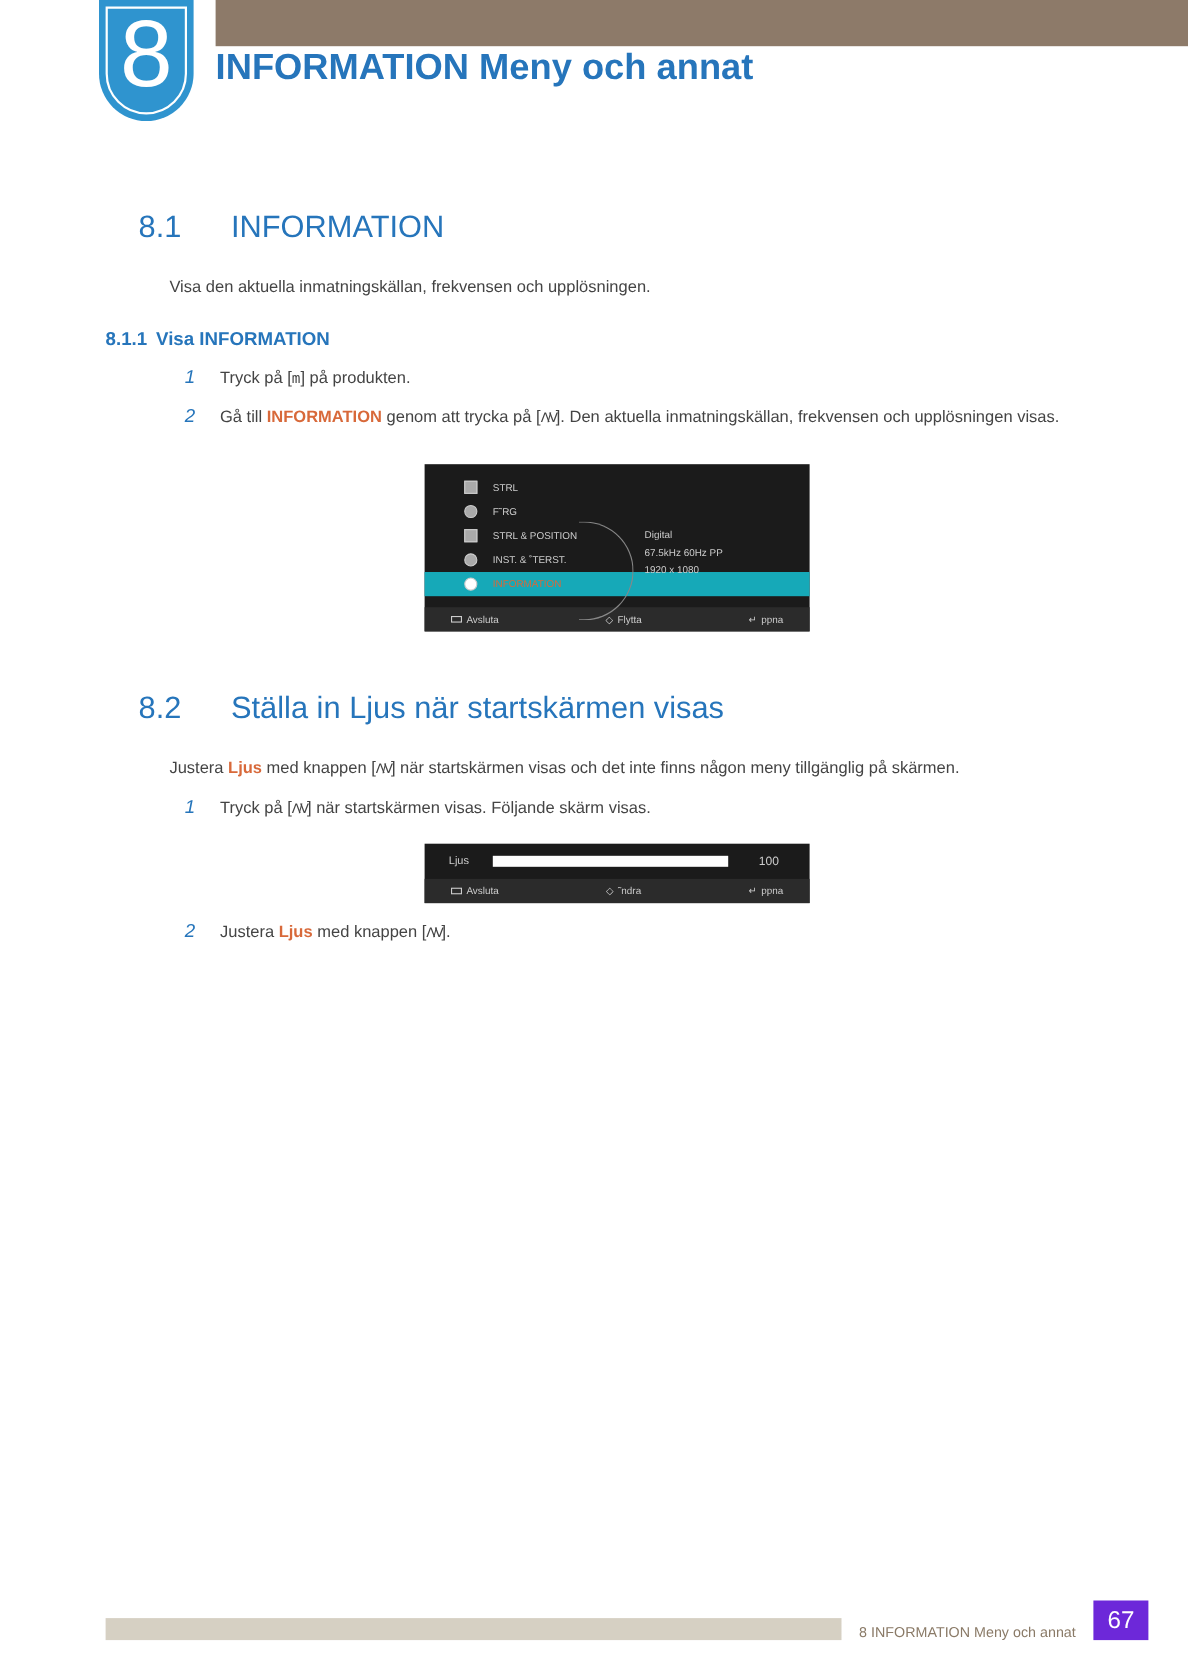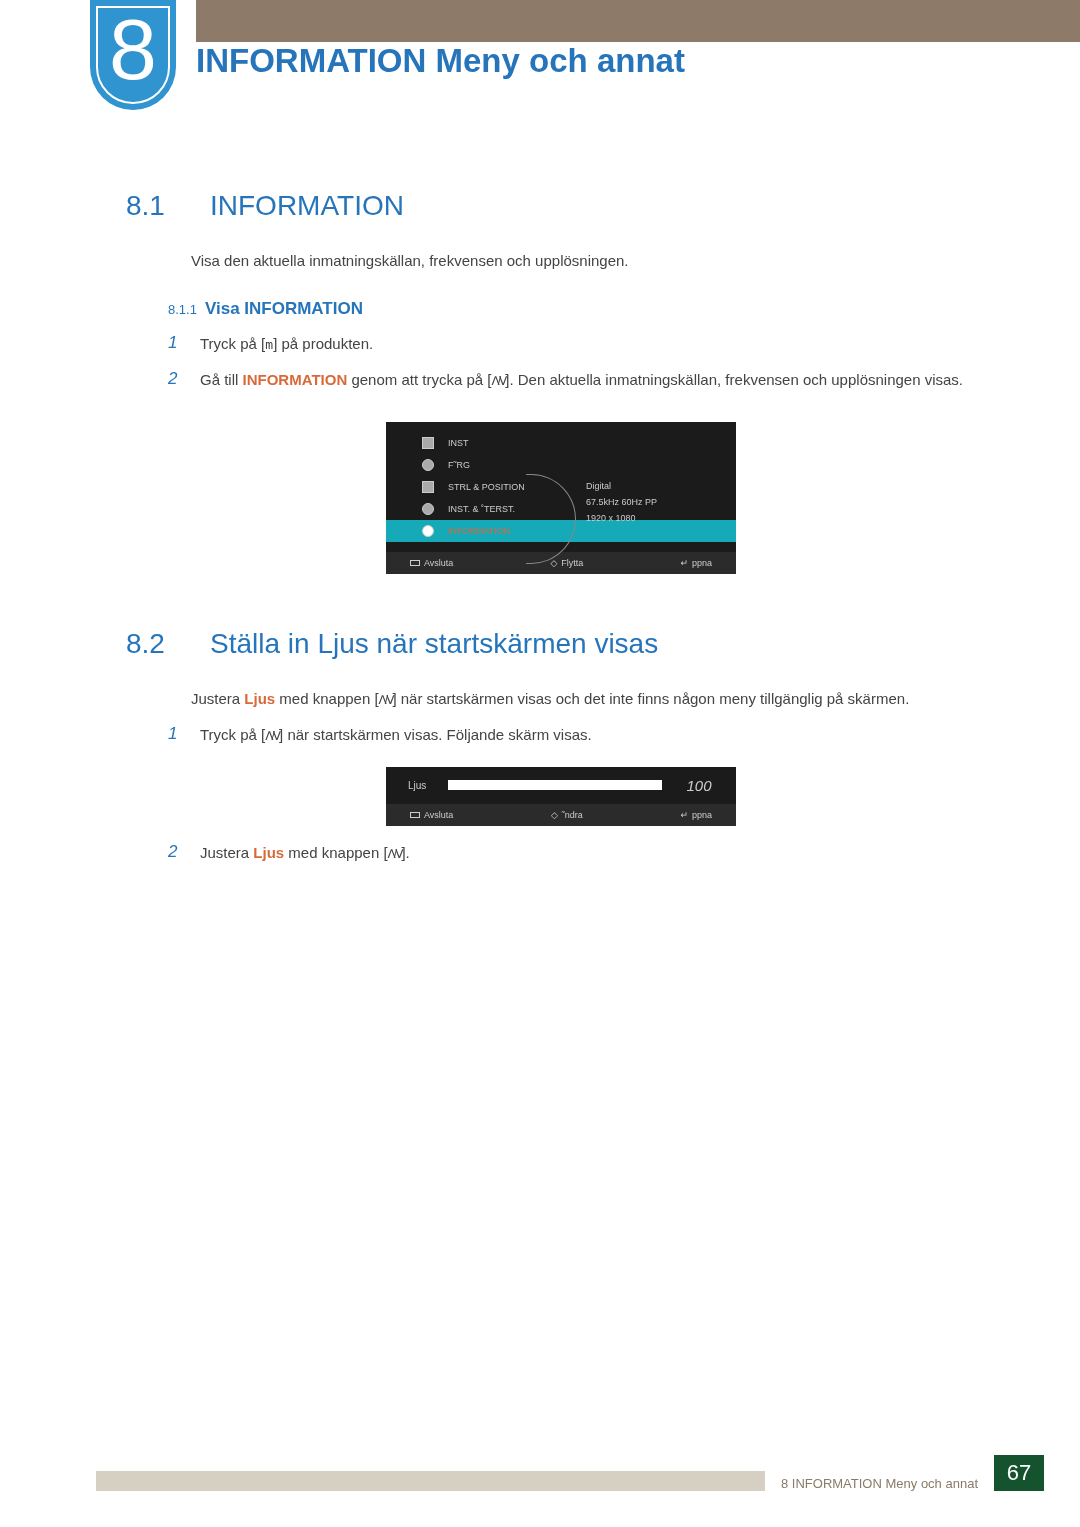--- a/index.html
+++ b/index.html
@@ -51,24 +51,24 @@
     font-weight: 700;
   }
   
   .content {
     position: absolute;
     top: 190px; left: 96px; right: 96px;
   }
   .sec-row { display: flex; align-items: baseline; gap: 30px; }
   .sec-num { font-size: 28px; color: #2675bb; min-width: 54px; margin-left: 30px; }
   .sec-title { font-size: 28px; color: #2675bb; }
-  .para-indent { margin-left: 95px; }
+  .para-indent { margin-left: 58px; }
   .body-text { font-size: 15px; color: #444; margin-top: 28px; line-height: 1.5; }
   .sub-row { display: flex; align-items: baseline; gap: 8px; margin-top: 26px; }
-  .sub-num { font-size: 13px; color: #2675bb; font-weight: normal; margin-left: 72px; }
+  .sub-num { font-size: 17px; color: #2675bb; font-weight: bold; }
   .sub-title { font-size: 17px; color: #2675bb; font-weight: bold; }
   .step-row { display: flex; gap: 14px; margin-top: 14px; }
   .step-num { font-size: 17px; font-style: italic; color: #2675bb; min-width: 18px; margin-left: 72px; }
   .step-text { font-size: 15px; color: #444; line-height: 1.5; flex: 1; }
   .emph-orange { color: #d8693a; font-weight: bold; }
   .key { font-family: monospace; font-size: 13px; }
   .updown-icon { display: inline-block; font-size: 12px; letter-spacing: -2px; vertical-align: middle; }
   
   .osd1 {
     margin: 30px 0 0 290px;
@@ -104,40 +104,40 @@
   .osd1-footer span { font-size: 9px; color: #ccc; }
   
   .osd2 {
     margin: 20px 0 16px 290px;
     width: 350px;
     background: #1b1b1b;
   }
   .osd2-main { display: flex; align-items: center; padding: 10px 22px; gap: 22px; }
   .osd2-label { font-size: 10px; color: #ccc; }
   .osd2-bar { flex:1; height: 10px; background: #fff; }
-  .osd2-val { font-size: 15px; color: #ccc; width: 30px; text-align: center; font-style: italic; }
+  .osd2-val { font-size: 11px; color: #ccc; width: 30px; text-align: center; }
   .osd2-footer { display: flex; justify-content: space-between; background: #2b2b2b; padding: 6px 24px; }
   .osd2-footer span { font-size: 9px; color: #ccc; }
   
   .sec2 { margin-top: 54px; }
   
   .page-footer {
     position: absolute;
     bottom: 36px; left: 96px; right: 36px;
     display: flex; align-items: flex-end; height: 44px;
   }
   .footer-bar {
     flex: 1; height: 20px;
     background: linear-gradient(to right, #d6d0c3, #d6d0c3);
     margin-right: 16px;
   }
   .footer-text { font-size: 13px; color: #8a7a67; margin-right: 16px; }
   .footer-page {
     width: 50px; height: 36px;
-    background: #14532d;
+    background: #6d28d9;
     color: #fff;
     display: flex; align-items: center; justify-content: center;
     font-size: 22px;
   }
 </style>
 </head>
 <body>
 
 <div class="top-bar"></div>
 
@@ -170,21 +170,21 @@
   <div class="step-row">
     <div class="step-num">2</div>
     <div class="step-text">
       <span>Gå till </span><span class="emph-orange">INFORMATION</span><span> genom att trycka på [</span><span class="updown-icon">ᐱ/ᐯ</span><span>]. Den aktuella inmatningskällan, frekvensen och upplösningen visas.</span>
     </div>
   </div>
 
   <div class="osd1">
     <div class="osd1-row">
         <div class="osd1-icon"></div>
-        <div class="osd1-label">INST</div>
+        <div class="osd1-label">STRL</div>
       </div>
     <div class="osd1-row">
         <div class="osd1-icon" style="border-radius:50%"></div>
         <div class="osd1-label">F˜RG</div>
       </div>
     <div class="osd1-row">
         <div class="osd1-icon"></div>
         <div class="osd1-label">STRL &amp; POSITION</div>
       </div>
     <div class="osd1-row">

